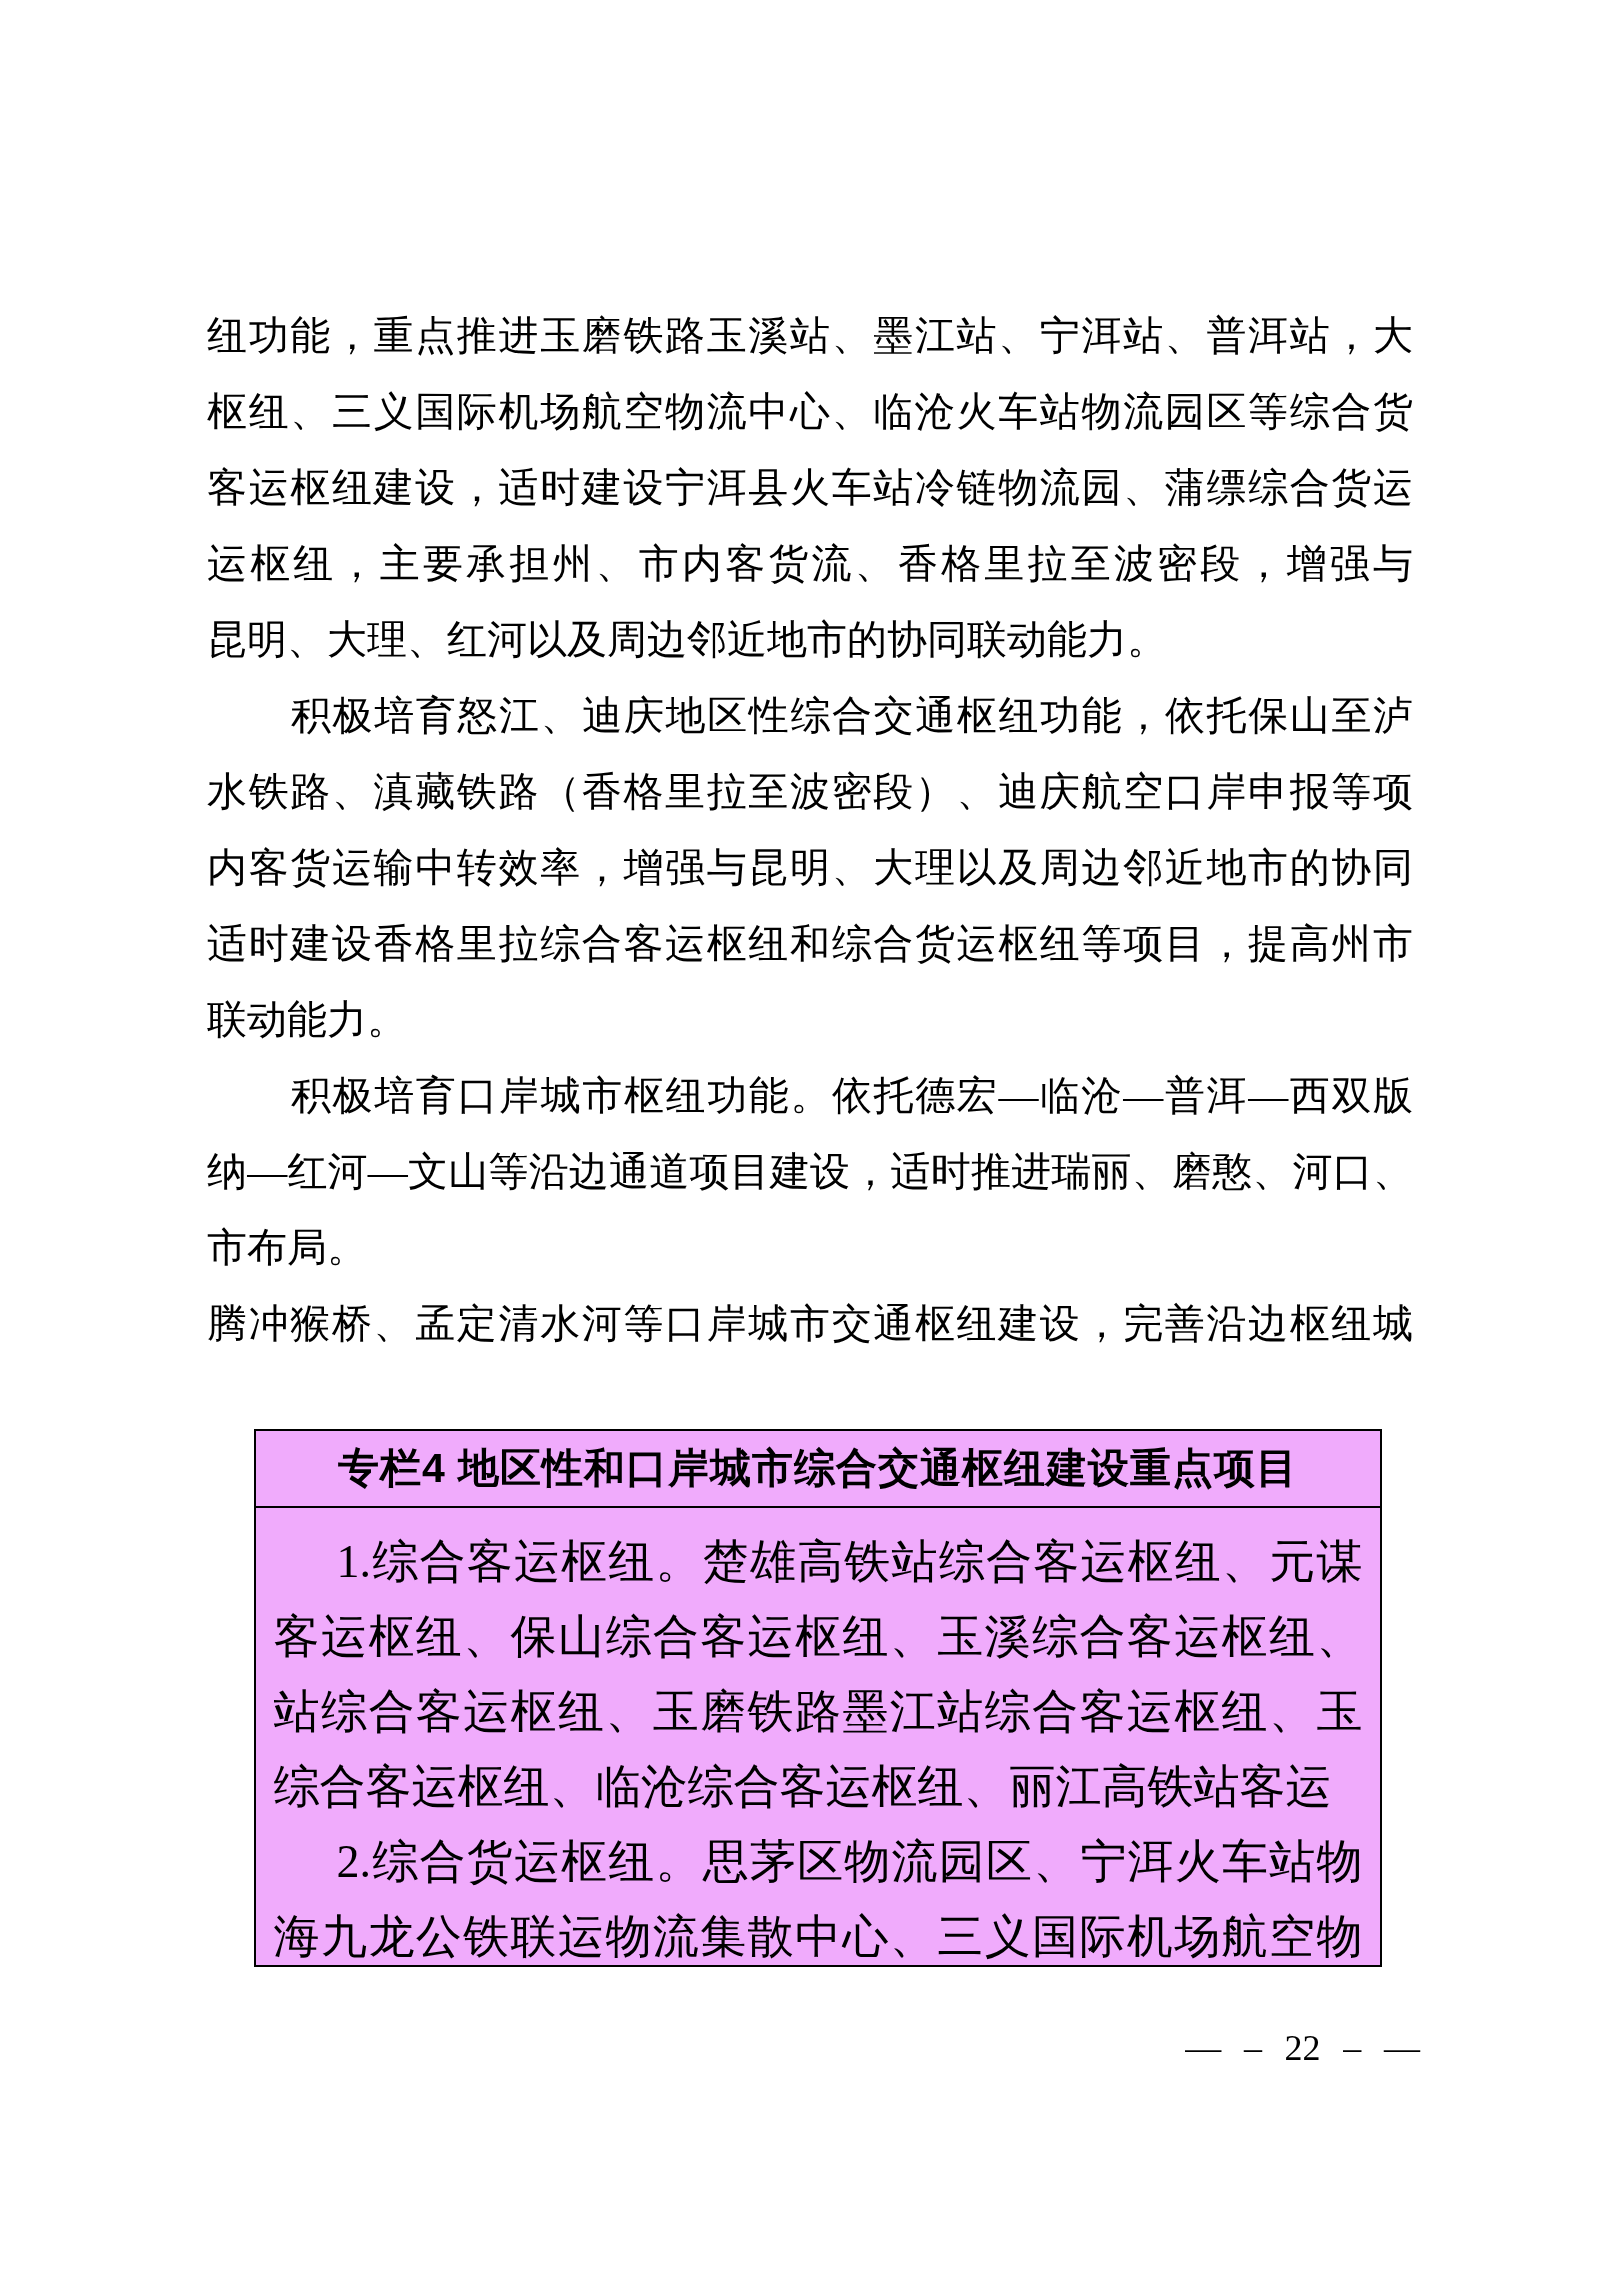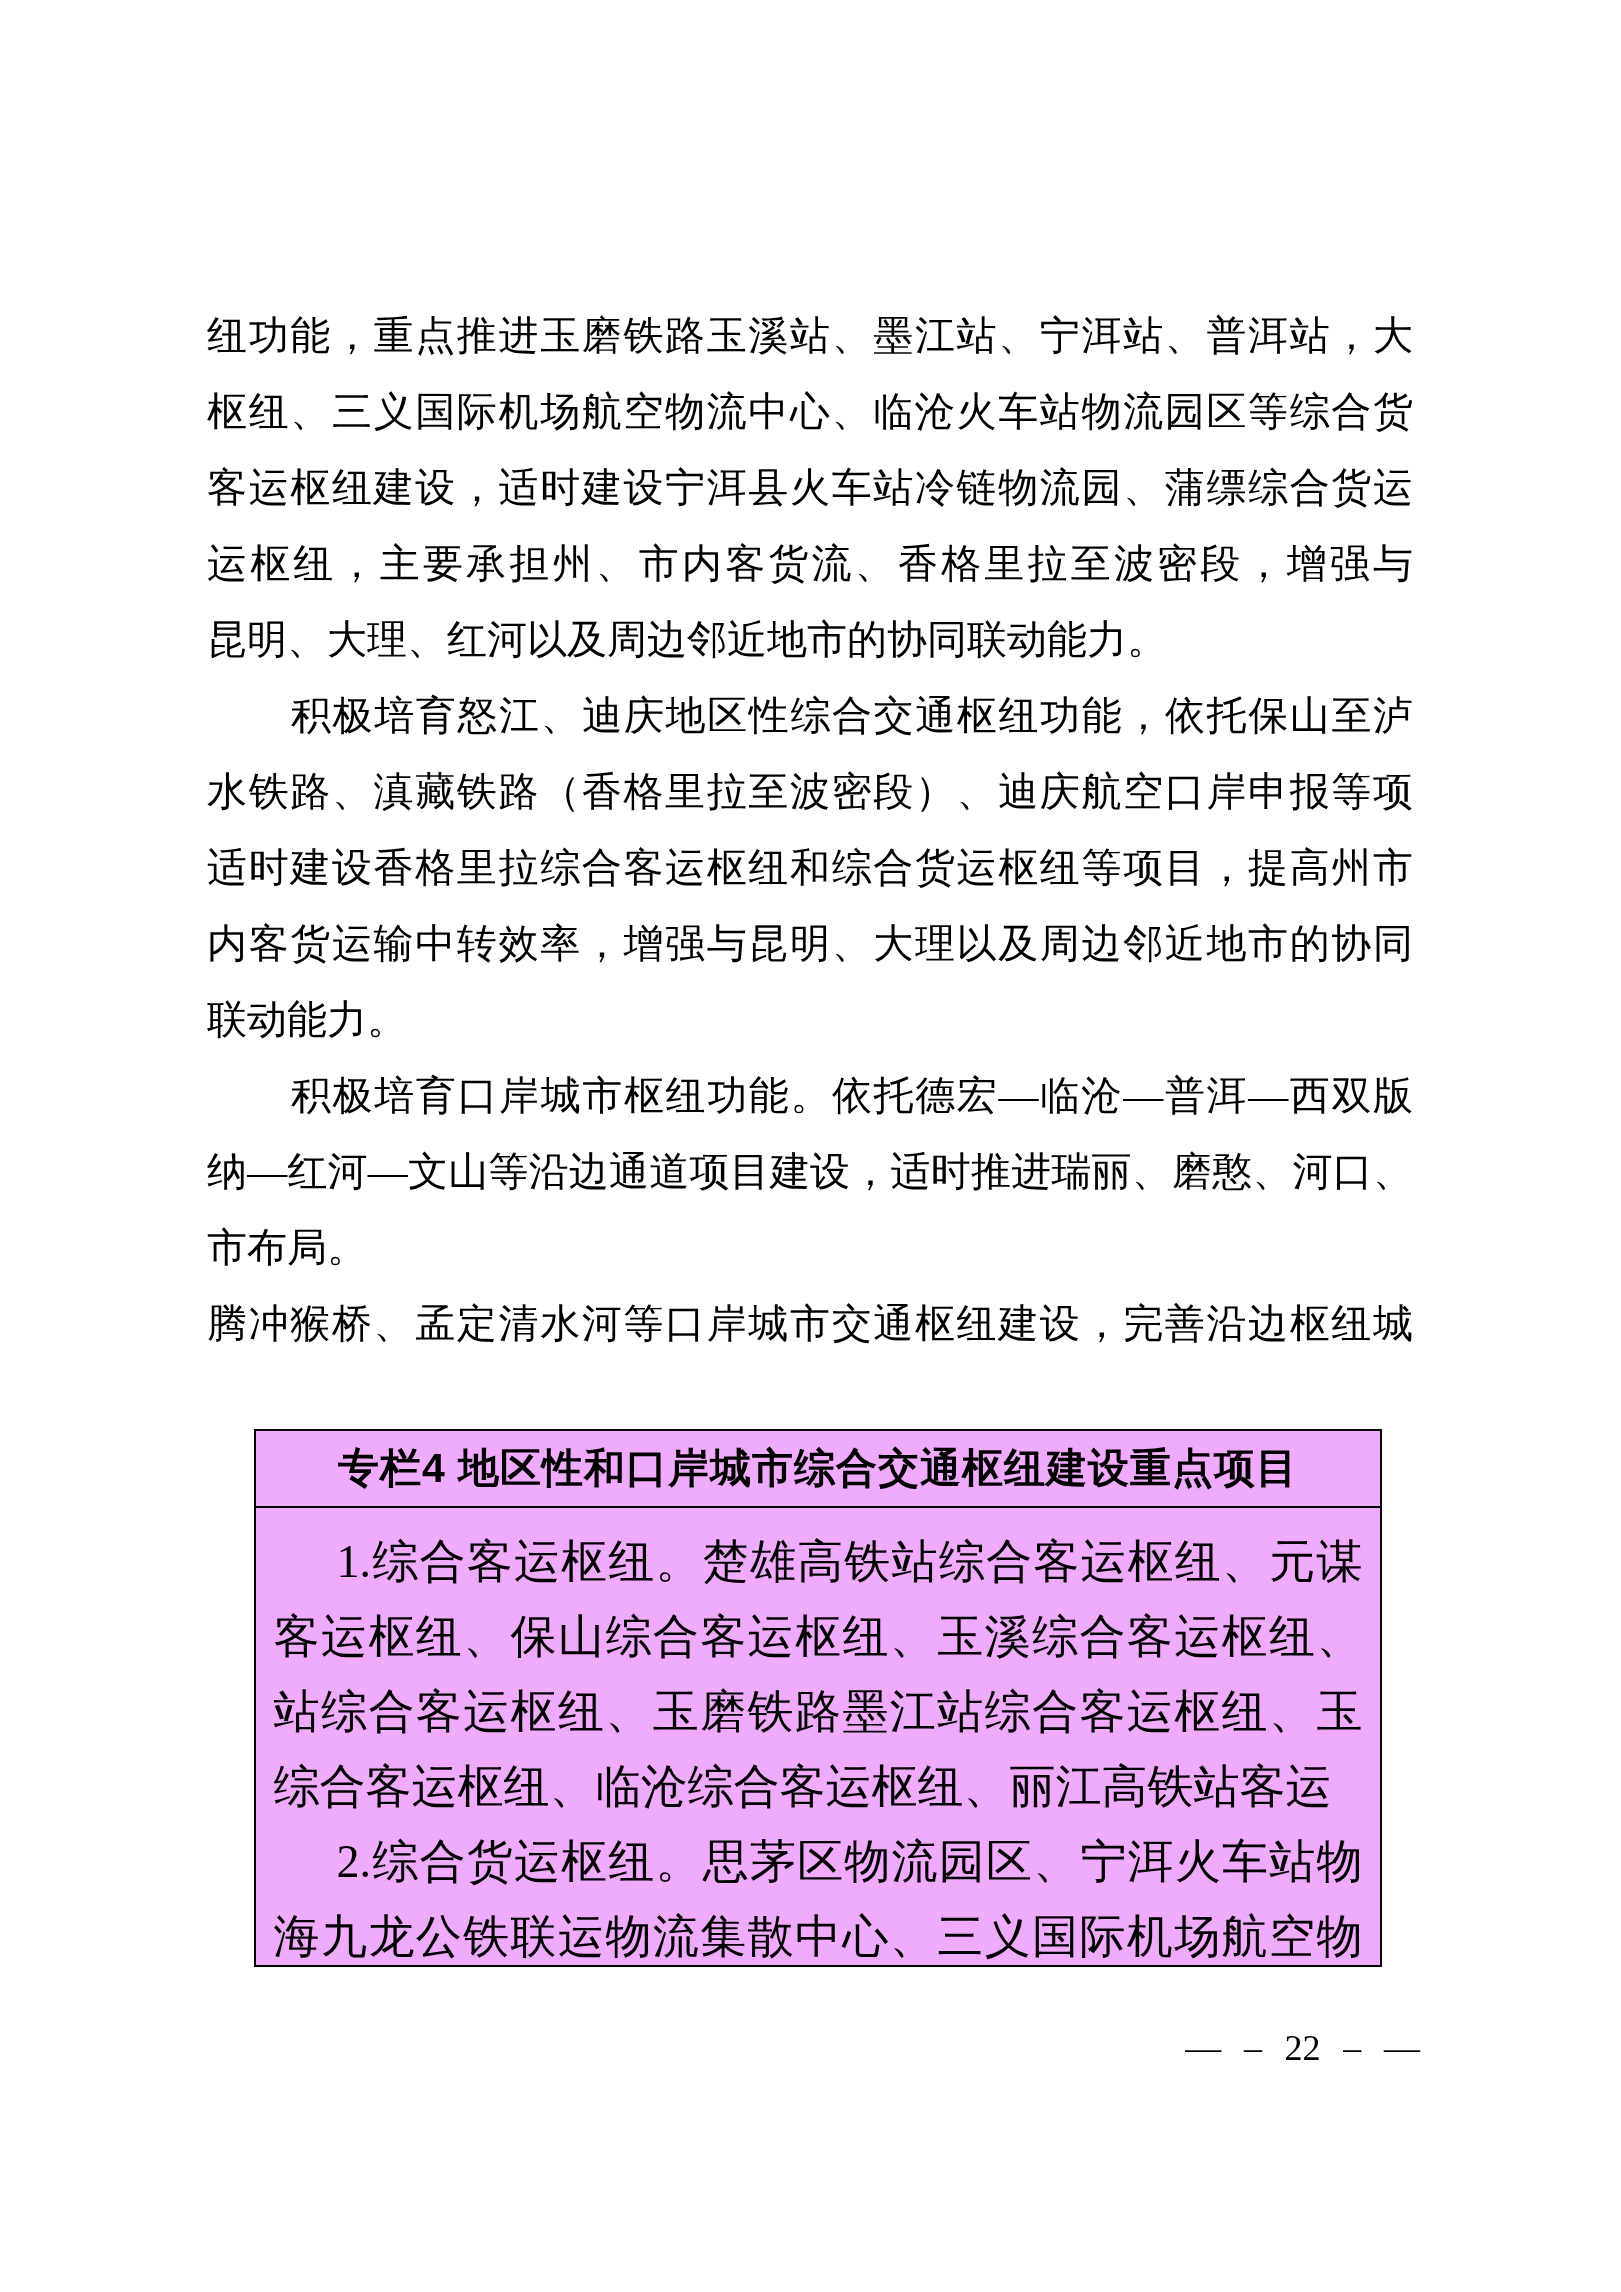--- a/index.html
+++ b/index.html
@@ -92,22 +92,22 @@
 <div class="page">
 
   <div class="body-text">
     <div class="bline">纽功能，重点推进玉磨铁路玉溪站、墨江站、宁洱站、普洱站，大</div>
     <div class="bline">枢纽、三义国际机场航空物流中心、临沧火车站物流园区等综合货</div>
     <div class="bline">客运枢纽建设，适时建设宁洱县火车站冷链物流园、蒲缥综合货运</div>
     <div class="bline">运枢纽，主要承担州、市内客货流、香格里拉至波密段，增强与</div>
     <div class="bline end">昆明、大理、红河以及周边邻近地市的协同联动能力。</div>
     <div class="bline indent">积极培育怒江、迪庆地区性综合交通枢纽功能，依托保山至泸</div>
     <div class="bline">水铁路、滇藏铁路（香格里拉至波密段）、迪庆航空口岸申报等项目，</div>
+    <div class="bline">内客货运输中转效率，增强与昆明、大理以及周边邻近地市的协同</div>
     <div class="bline">适时建设香格里拉综合客运枢纽和综合货运枢纽等项目，提高州市</div>
-    <div class="bline">内客货运输中转效率，增强与昆明、大理以及周边邻近地市的协同</div>
     <div class="bline end">联动能力。</div>
     <div class="bline indent">积极培育口岸城市枢纽功能。依托德宏—临沧—普洱—西双版</div>
     <div class="bline">纳—红河—文山等沿边通道项目建设，适时推进瑞丽、磨憨、河口、</div>
     <div class="bline end">市布局。</div>
     <div class="bline">腾冲猴桥、孟定清水河等口岸城市交通枢纽建设，完善沿边枢纽城</div>
   </div>
 
   <div class="callout">
     <div class="box-header">
       <span>专栏4 地区性和口岸城市综合交通枢纽建设重点项目</span>

